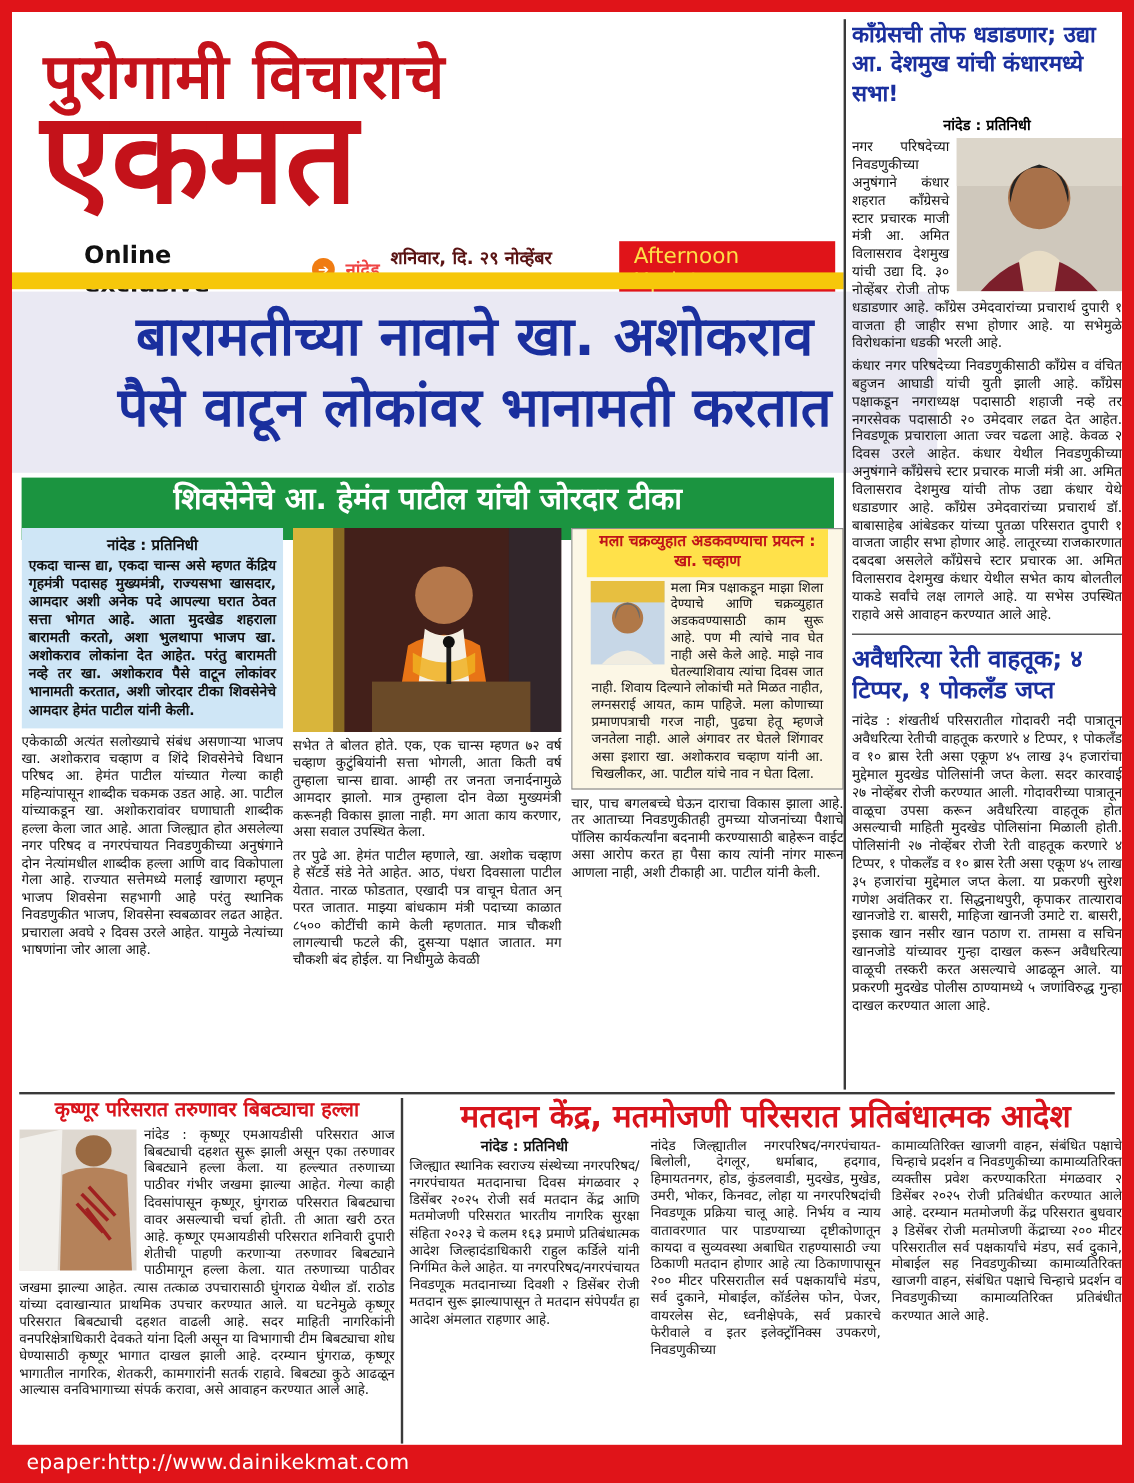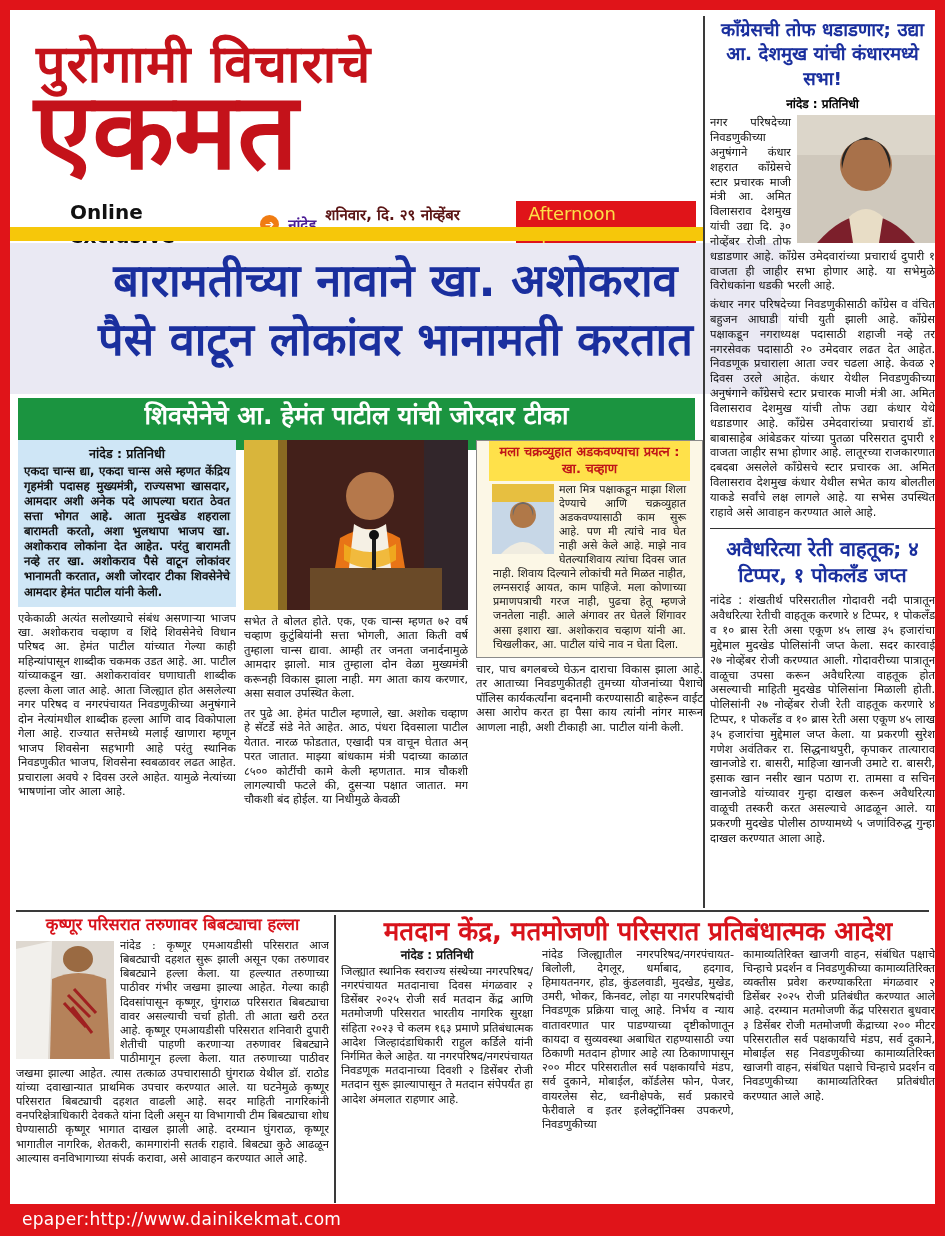--- a/index.html
+++ b/index.html
@@ -7,21 +7,21 @@
   body { font-family:"DejaVu Sans", sans-serif; }
   .page { position:relative; width:945px; height:1236px; background:#e01419; margin:0 auto; overflow:hidden; }
   .content { position:absolute; left:10px; top:10px; width:925px; height:1194px; background:#ffffff; overflow:hidden; }
 
   
   .tagline { position:absolute; left:26px; top:16px; font-size:52px; font-weight:700; color:#c4121a; letter-spacing:1px; }
   .paper-title { position:absolute; left:24px; top:64px; font-size:106px; font-weight:900; color:#c4121a; line-height:1.1; }
   .dateline-row { position:absolute; left:26px; top:190px; width:660px; display:flex; align-items:center; gap:9px; }
   .online { font-weight:bold; font-size:20px; color:#111;margin-left:34px; }
   .arrow-icon { width:19px; height:19px; border-radius:50%; background:#f07c12; color:#fff; display:flex; align-items:center; justify-content:center; font-size:11px; flex:0 0 auto; }
-  .city { color:#4c1d95; font-weight:bold; font-size:15px; }
+  .city { color:#ef4444; font-weight:bold; font-size:15px; }
   .edition-date { color:#5a1414; font-weight:bold; font-size:15px; }
   .update-badge { background:#e01419; color:#fde047; font-size:18px; padding:2px 12px; margin-left:14px; }
 
   
   .yellow-bar { position:absolute; left:0; top:217px; width:693px; height:14px; background:#f6c70a; }
   .headline-block { position:absolute; left:0; top:233px; width:771px; height:151px; background:#eae9f3; text-align:center; padding-top:9px; }
   .headline-block .hl { font-size:45px; font-weight:800; color:#1a2f9e; line-height:1.3; }
   .green-bar { position:absolute; left:8px; top:388px; width:677px; height:52px; background:#1b9440; color:#fff; text-align:center; font-size:25px; font-weight:700; line-height:36px; }
 
   
@@ -37,21 +37,21 @@
   .photo { display:block; overflow:hidden; }
   .main-photo { width:224px; height:170px; }
   .main-photo svg, .r-photo svg, .inset-photo svg, .bl-photo svg { display:block; width:100%; height:100%; }
   .inset-box { border:1px solid #8a8a8a; background:#fcf7e6; padding:0 12px 3px; }
   .inset-title { background:#ffe14a; color:#c01418; font-weight:800; font-size:13px; text-align:center; line-height:1.3; padding:3px 4px; }
   .inset-photo { float:left; width:62px; height:70px; margin:3px 5px 2px 3px; }
   .inset-text { font-size:11px; line-height:1.28; text-align:justify; padding:2px 4px; color:#131313; }
 
   
   .right-col { position:absolute; left:700px; top:8px; width:225px; height:890px; overflow:hidden; }
-  .r-headline { color:#1a2f9e; font-weight:800; font-size:18.5px; line-height:1.32; text-align:center; }
+  .r-headline { color:#1a2f9e; font-weight:800; font-size:18.5px; line-height:1.32; }
   .r-byline { text-align:center; font-weight:700; font-size:12px; margin:4px 0 3px; }
   .r-photo { float:right; width:138px; height:128px; margin:0 0 4px 6px; }
   .r-body { font-size:11.4px; line-height:1.3; text-align:justify; color:#131313; }
   .r-divider { border:none; border-top:1.5px solid #333; margin:8px 0 7px; }
   .rule-vert-main { position:absolute; left:693px; top:6px; width:1.5px; height:892px; background:#3a3a3a; }
 
   
   .rule-horiz { position:absolute; left:6px; top:900px; width:913px; height:1.5px; background:#3a3a3a; }
   .rule-vert-bottom { position:absolute; left:324px; top:905px; width:1.5px; height:288px; background:#3a3a3a; }
   .b-left { position:absolute; left:6px; top:905px; width:313px; height:289px; overflow:hidden; }

